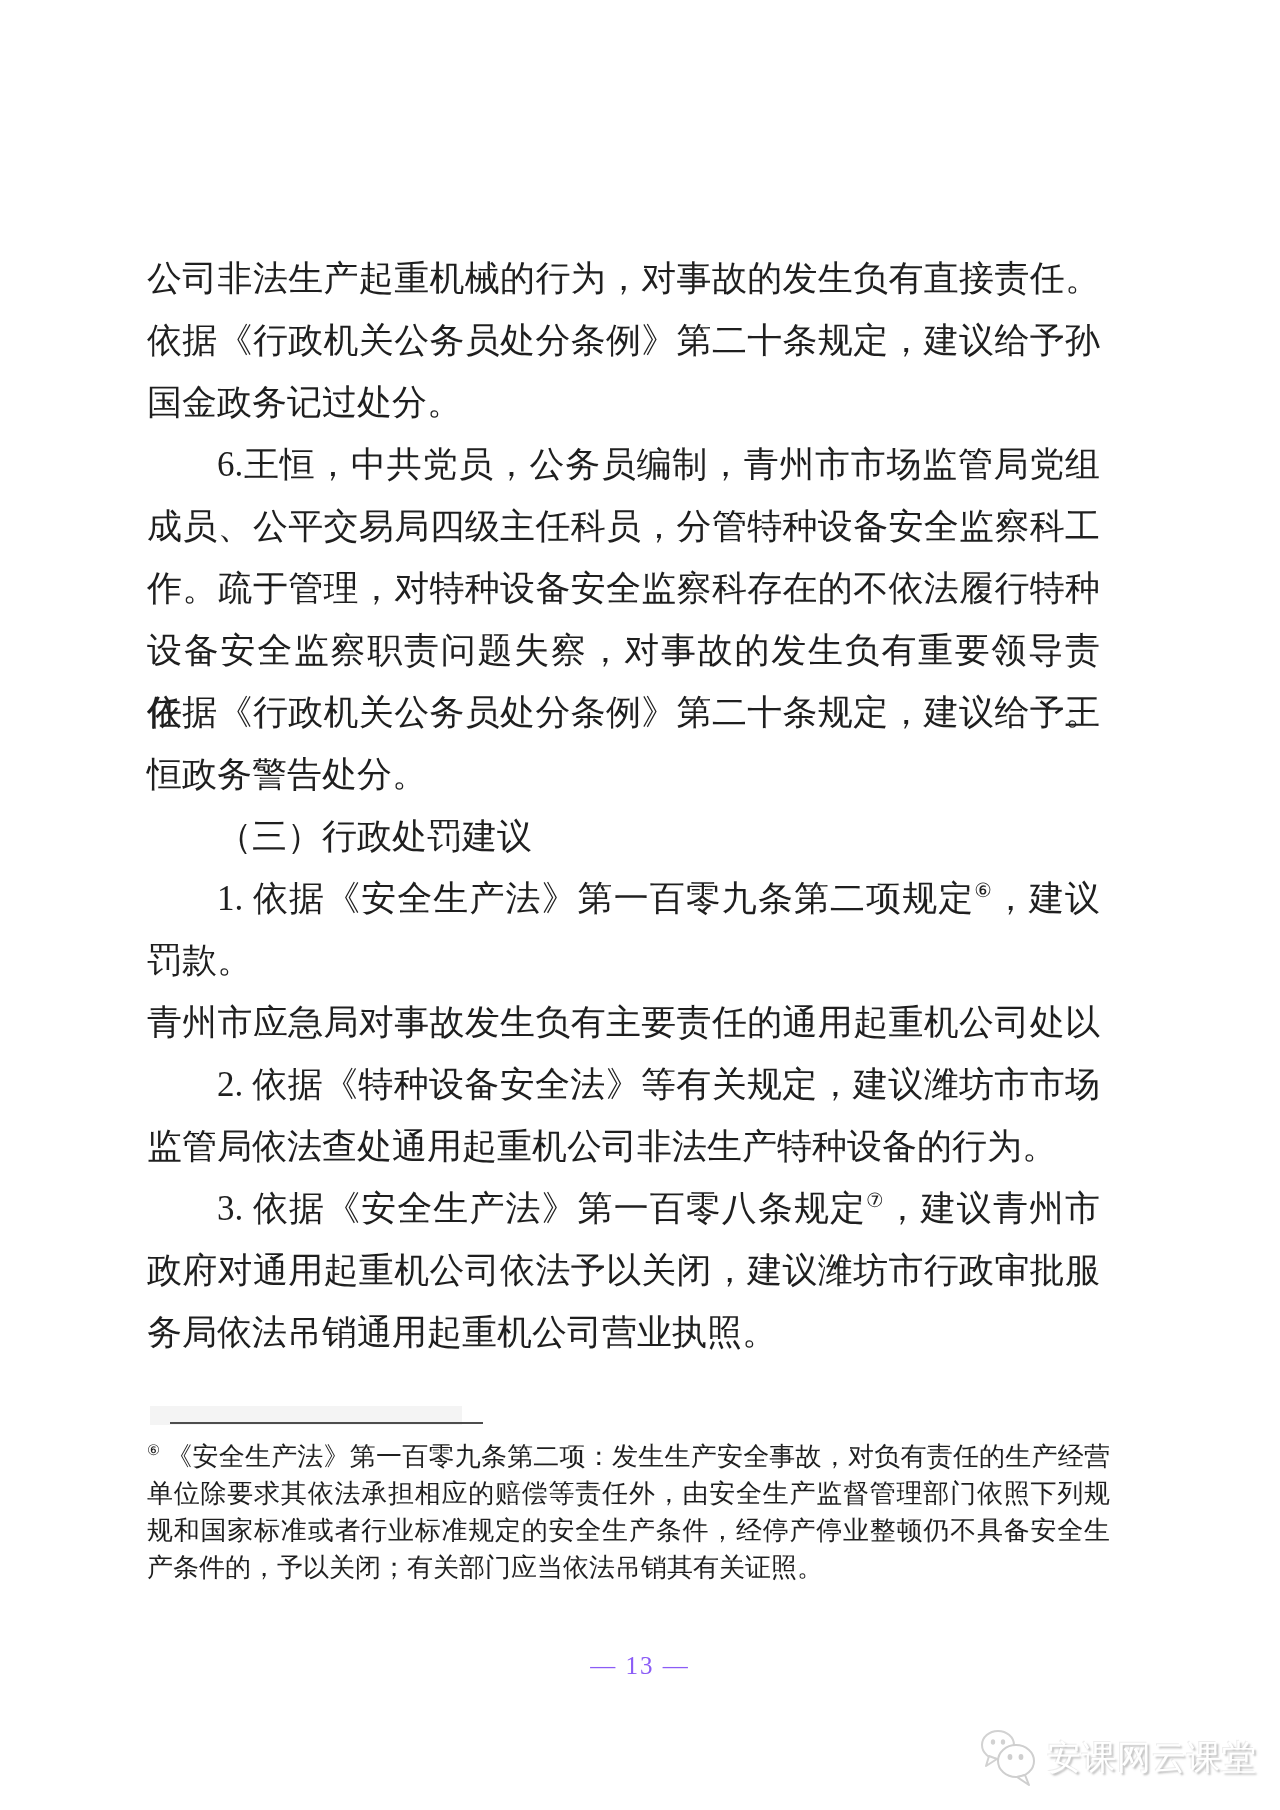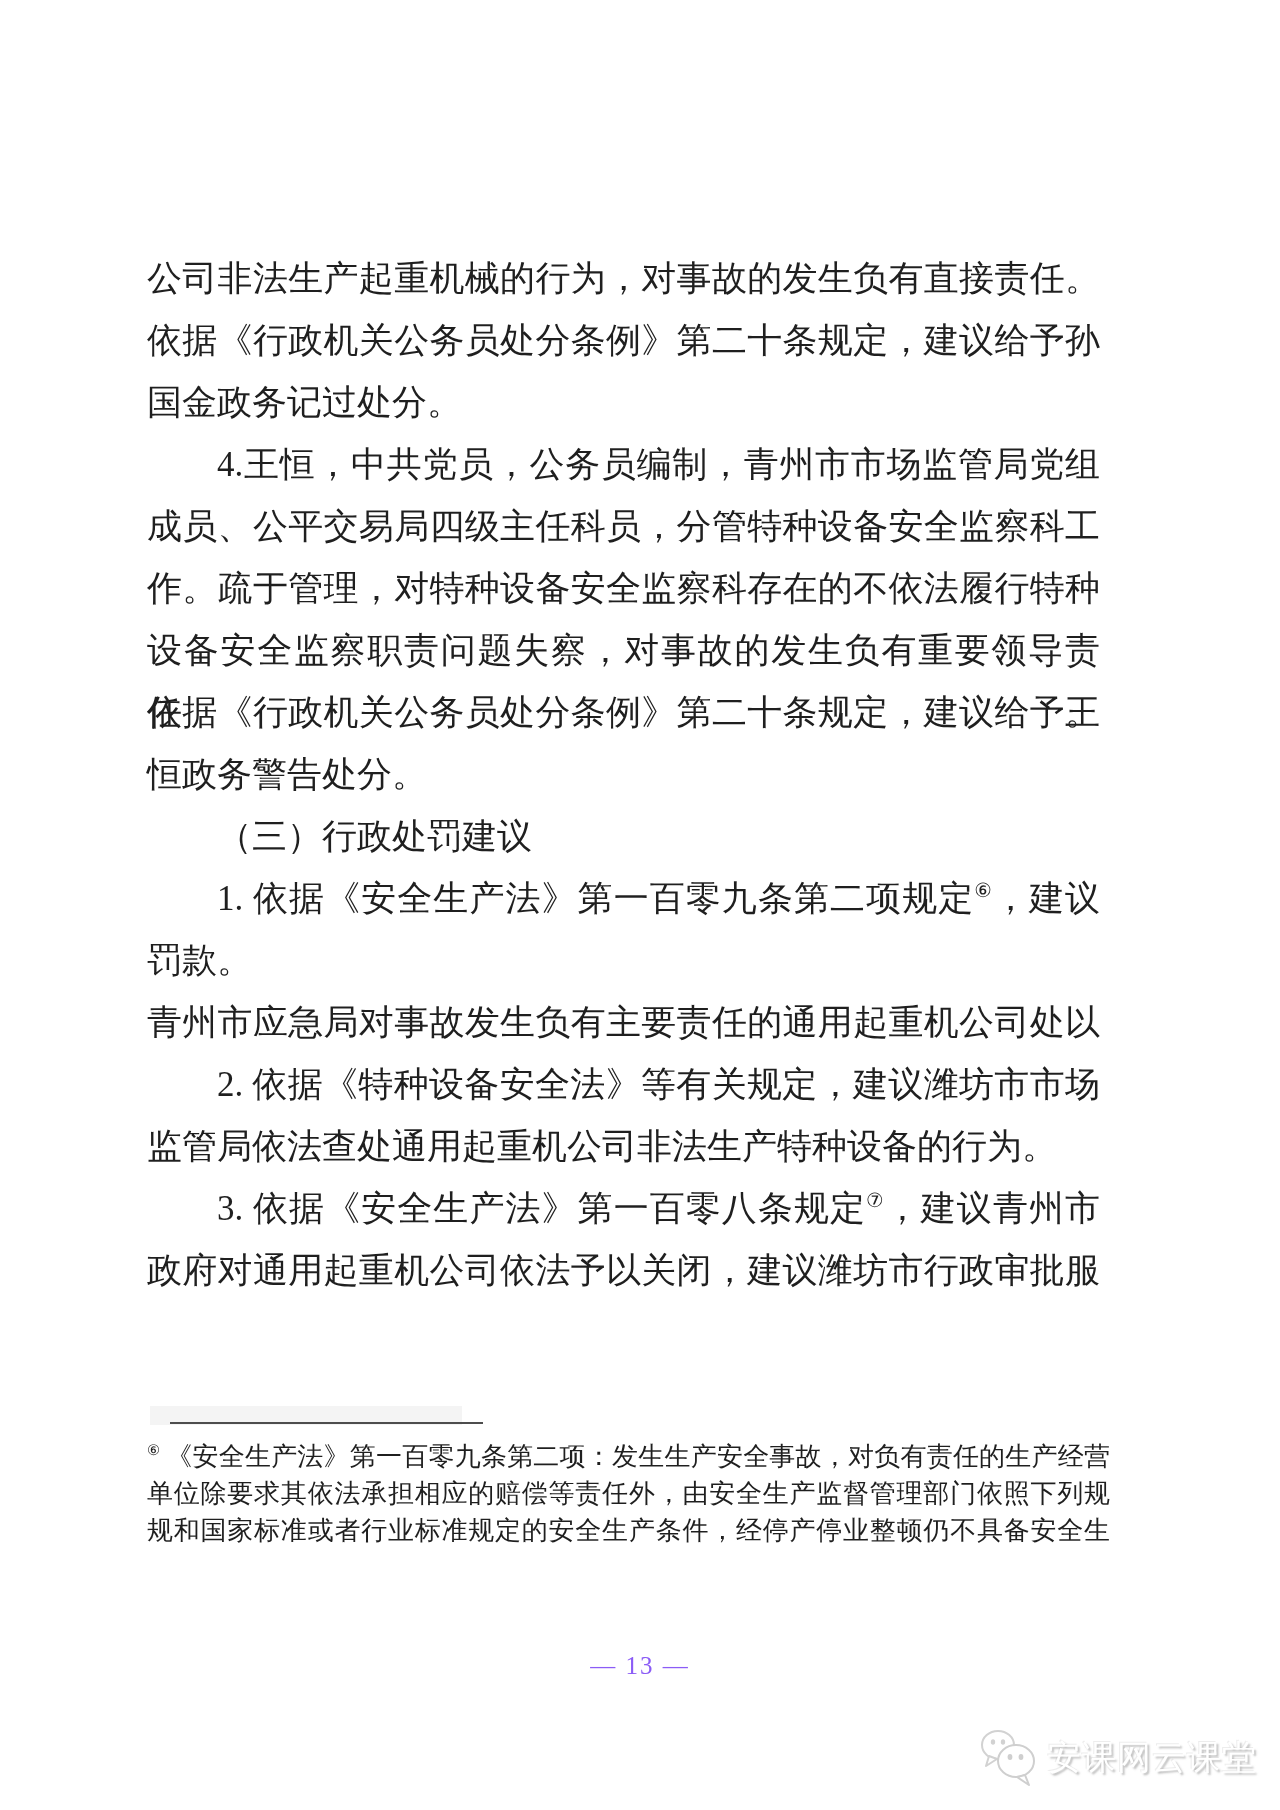--- a/index.html
+++ b/index.html
@@ -87,43 +87,45 @@
 </style>
 </head>
 <body>
 
 <div class="page">
 
   <div class="body-text">
       <div class="line justify"><span>公司非法生产起重机械的行为，对事故的发生负有直接责任。</span></div>
       <div class="line justify"><span>依据《行政机关公务员处分条例》第二十条规定，建议给予孙</span></div>
       <div class="line"><span>国金政务记过处分。</span></div>
-      <div class="line indent justify"><span>4.王恒，中共党员，公务员编制，青州市市场监管局党组</span></div>
+      <div class="line indent justify"><span>6.王恒，中共党员，公务员编制，青州市市场监管局党组</span></div>
       <div class="line justify"><span>成员、公平交易局四级主任科员，分管特种设备安全监察科工</span></div>
       <div class="line justify"><span>作。疏于管理，对特种设备安全监察科存在的不依法履行特种</span></div>
       <div class="line justify"><span>设备安全监察职责问题失察，对事故的发生负有重要领导责任。</span></div>
       <div class="line justify"><span>依据《行政机关公务员处分条例》第二十条规定，建议给予王</span></div>
       <div class="line"><span>恒政务警告处分。</span></div>
       <div class="line indent heading"><span>（三）行政处罚建议</span></div>
       <div class="line indent justify"><span>1. 依据《安全生产法》第一百零九条第二项规定</span><sup>⑥</sup><span>，建议</span></div>
       <div class="line"><span>罚款。</span></div>
       <div class="line justify"><span>青州市应急局对事故发生负有主要责任的通用起重机公司处以</span></div>
       <div class="line indent justify"><span>2. 依据《特种设备安全法》等有关规定，建议潍坊市市场</span></div>
       <div class="line"><span>监管局依法查处通用起重机公司非法生产特种设备的行为。</span></div>
       <div class="line indent justify"><span>3. 依据《安全生产法》第一百零八条规定</span><sup>⑦</sup><span>，建议青州市</span></div>
       <div class="line justify"><span>政府对通用起重机公司依法予以关闭，建议潍坊市行政审批服</span></div>
+      <div class="line"><span>务局依法吊销通用起重机公司营业执照。</span></div>
     </div>
 
   <div class="separator-band"></div>
   <div class="separator-line"></div>
 
   <div class="footnotes">
       <div class="line justify"><sup>⑥</sup><span>《安全生产法》第一百零九条第二项：发生生产安全事故，对负有责任的生产经营</span></div>
       <div class="line justify"><span>单位除要求其依法承担相应的赔偿等责任外，由安全生产监督管理部门依照下列规</span></div>
       <div class="line justify"><span>规和国家标准或者行业标准规定的安全生产条件，经停产停业整顿仍不具备安全生</span></div>
+      <div class="line"><span>产条件的，予以关闭；有关部门应当依法吊销其有关证照。</span></div>
     </div>
 
   <div class="page-number">— 13 —</div>
 
   <div class="watermark">
     <svg class="wm-icon" viewBox="0 0 66 66" xmlns="http://www.w3.org/2000/svg">
 
       <g stroke="#d2d2d2" stroke-width="2" fill="#ffffff">
         <ellipse cx="23" cy="20" rx="16" ry="14"></ellipse>
         <path d="M14 31 L11 41 L22 34 Z" stroke-linejoin="round"></path>

